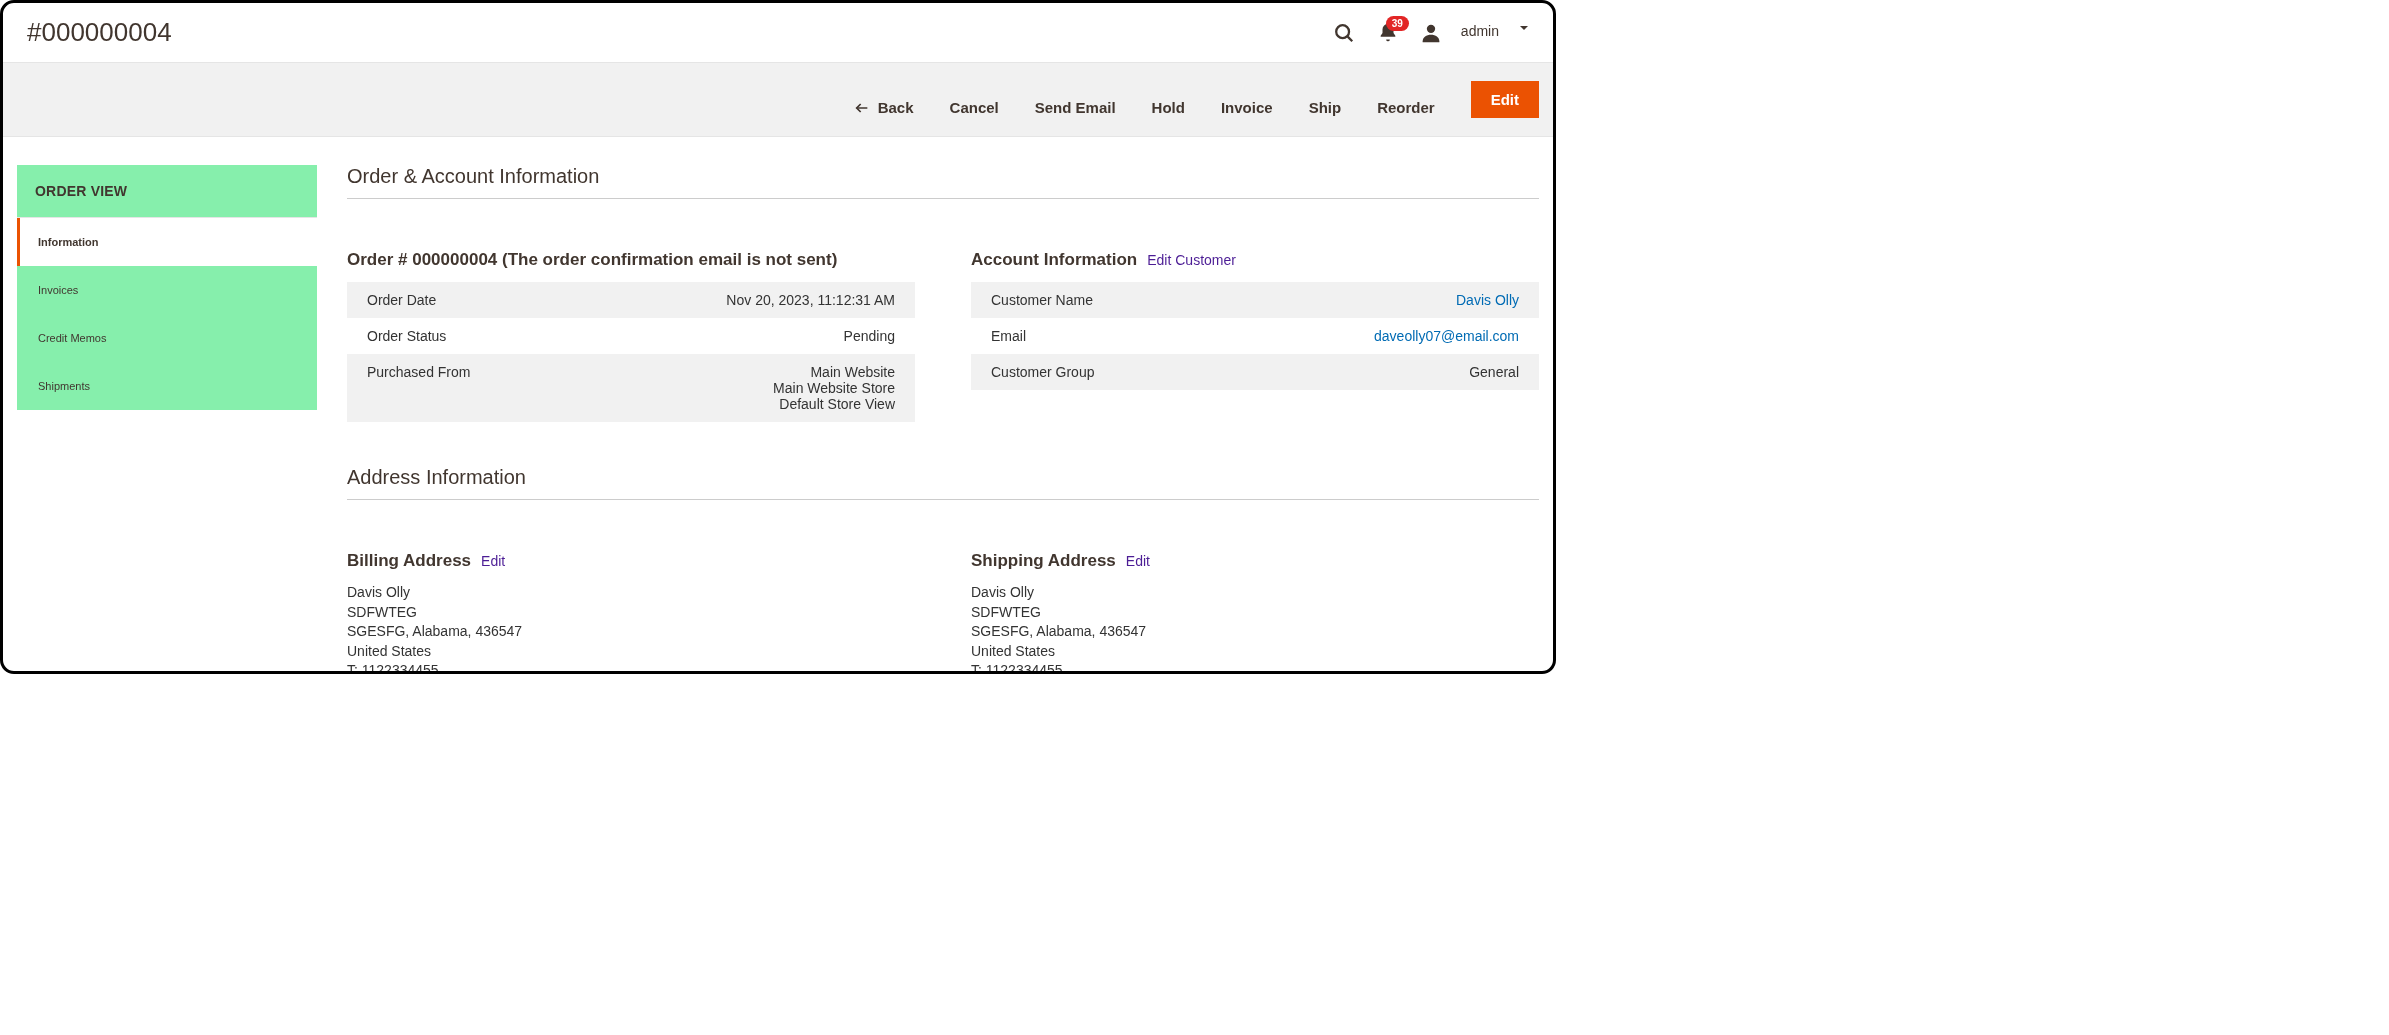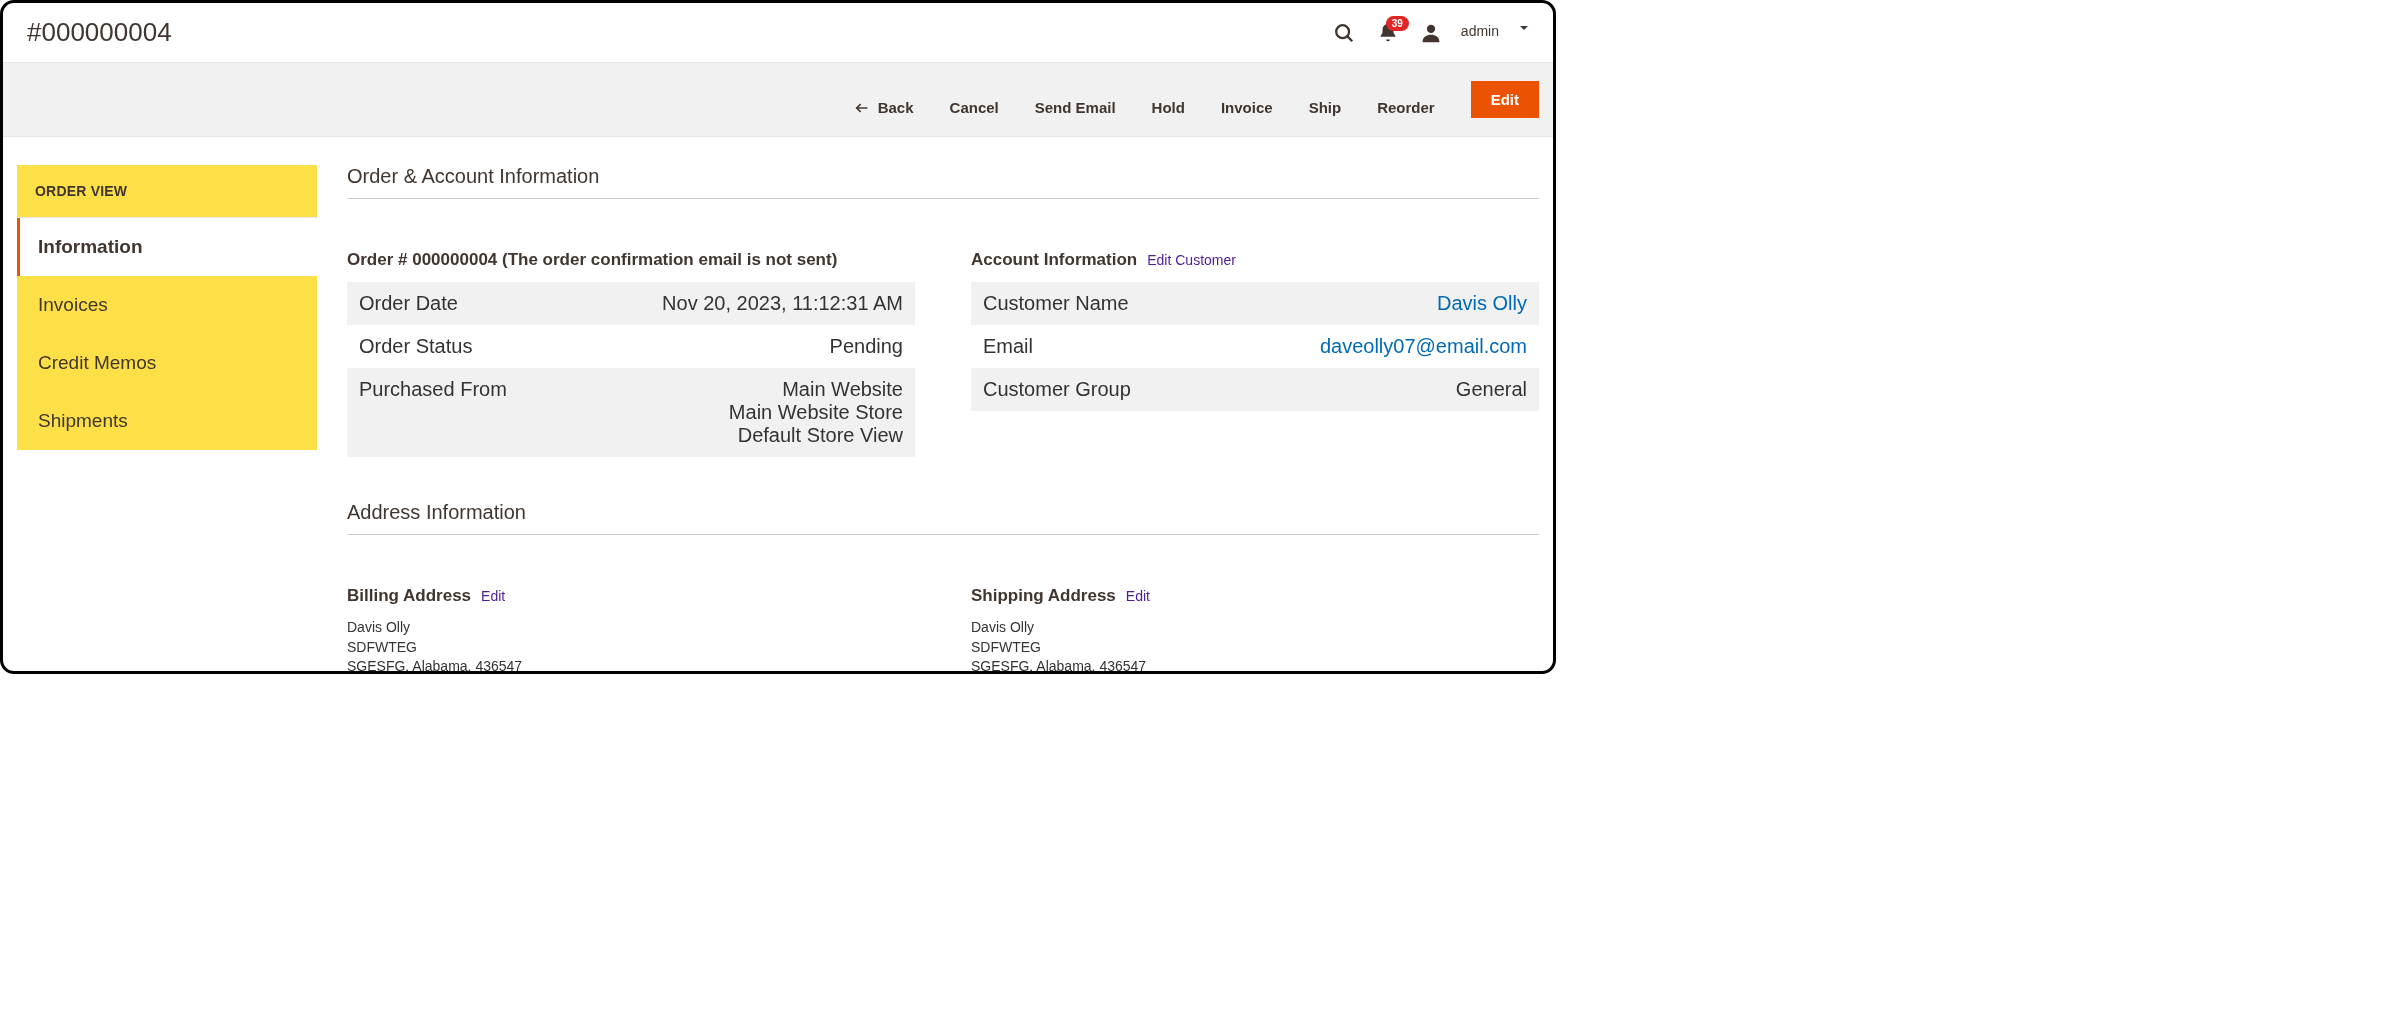--- a/index.html
+++ b/index.html
@@ -95,35 +95,35 @@
       font-family: inherit;
     }
     .content {
       display: flex;
       padding: 28px 14px 0 14px;
       gap: 30px;
       align-items: flex-start;
     }
     .sidebar {
       width: 300px;
-      background: #fde047;
+      background: #86efac;
       flex-shrink: 0;
     }
     .sidebar-title {
       font-size: 14px;
       font-weight: 700;
       color: #41362f;
       padding: 18px 18px;
       border-bottom: 1px solid #e5e5e5;
       text-transform: uppercase;
       letter-spacing: 0.2px;
     }
     .sidebar-item {
       padding: 18px 18px;
-      font-size: 19px;
+      font-size: 11px;
       color: #41362f;
       cursor: pointer;
       border-left: 3px solid transparent;
     }
     .sidebar-item.active {
       background: #fff;
       border-left-color: #eb5202;
       font-weight: 600;
     }
     .main {
@@ -161,23 +161,23 @@
       font-weight: 400;
       color: #4c1d95;
       cursor: pointer;
     }
     .kv-table {
       width: 100%;
       border-collapse: collapse;
     }
     .kv-table tr:nth-child(odd) td { background: #f1f1f1; }
     .kv-table td {
-      padding: 10px 12px;
+      padding: 10px 20px;
       vertical-align: top;
-      font-size: 20px;
+      font-size: 14px;
       color: #333;
     }
     .kv-table td.k { text-align: left; width: 45%; }
     .kv-table td.v { text-align: right; }
     .link { color: #006bb4; cursor: pointer; }
     .addr-block {
       font-size: 14px;
       line-height: 1.4;
       color: #333;
       white-space: pre-line;

